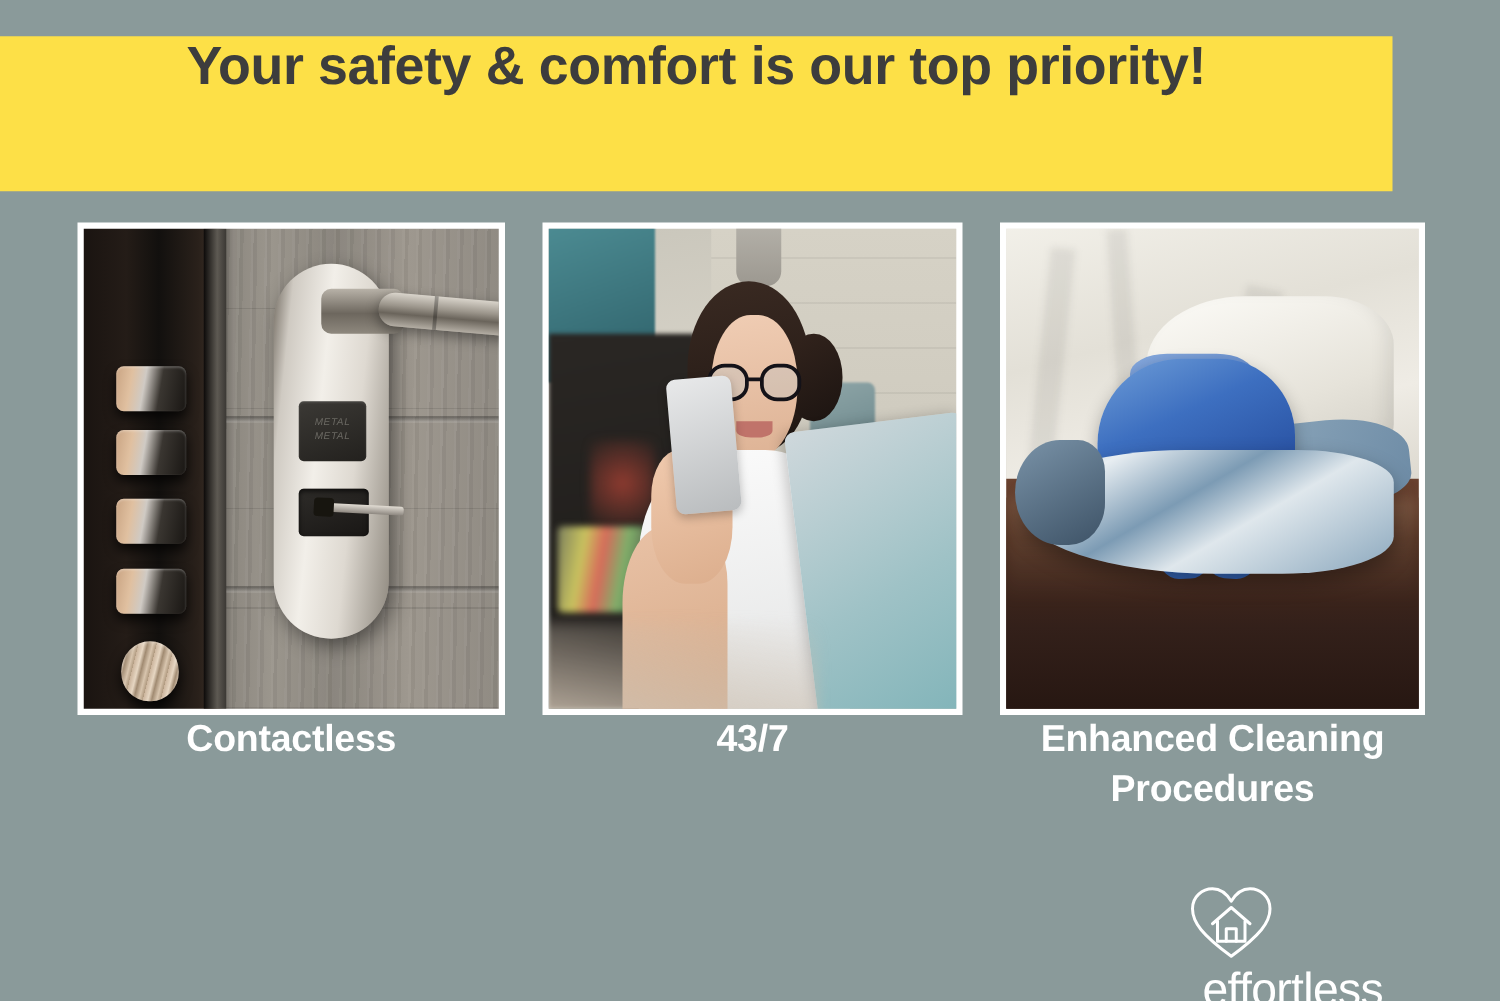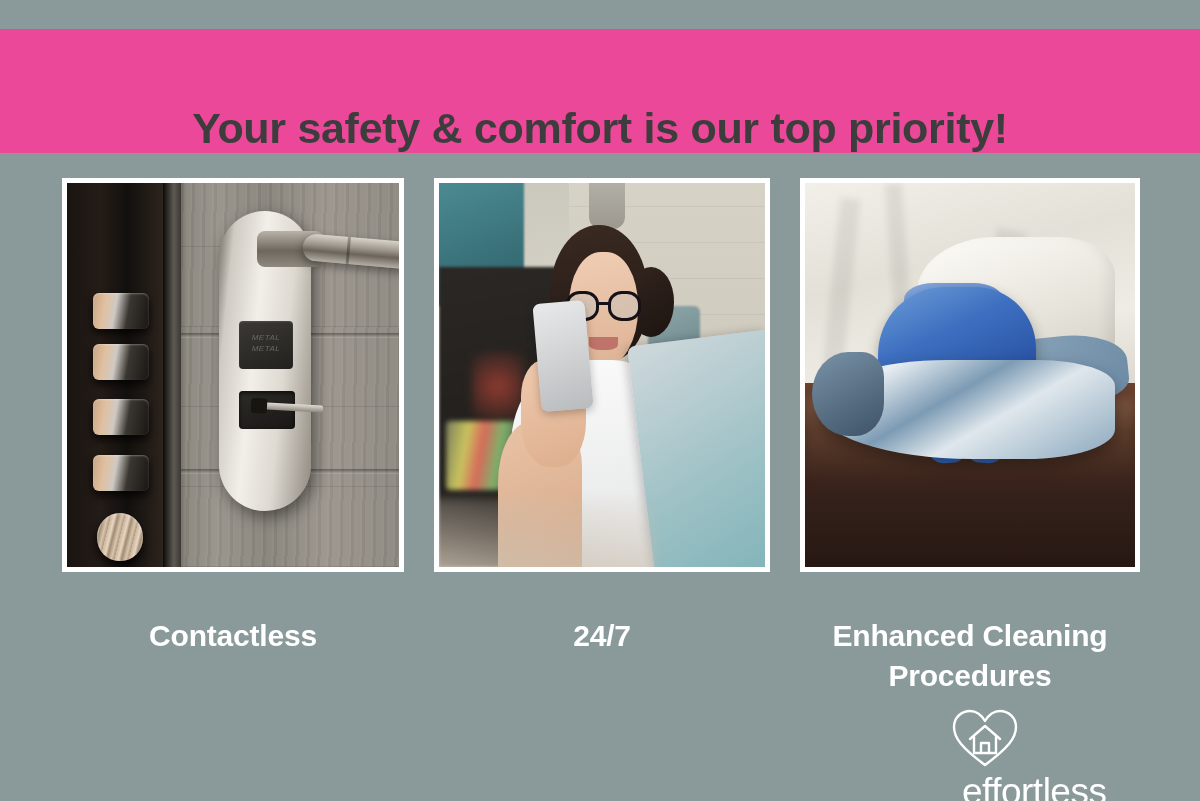--- a/index.html
+++ b/index.html
@@ -18,25 +18,25 @@
     position: absolute;
     inset: 0;
     background: #8a9a9a;
   }
 
   
   .headline-band {
     position: absolute;
     left: 0;
     top: 29px;
-    width: 1200px;
+    width: 1114px;
     height: 124px;
-    background: #ec4899;
+    background: #fde047;
     display: flex;
-    align-items: flex-end;
+    align-items: flex-start;
     justify-content: center;
   }
 
   .headline-text {
     font-family: "Liberation Sans", sans-serif;
     font-size: 43px;
     font-weight: bold;
     color: #3d3d3d;
     letter-spacing: -0.3px;
     white-space: nowrap;
@@ -374,21 +374,21 @@
   .pc-cloth-roll {
     position:absolute; left: 2%; top: 44%; width: 22%; height: 22%;
     border-radius: 50% 30% 40% 50%;
     background: linear-gradient(150deg,#7a93a8,#3d5266);
   }
 
   
   .captions {
     position: absolute;
     left: 0;
-    top: 616px;
+    top: 572px;
     width: 1200px;
     height: 100px;
   }
   .caption {
     position: absolute;
     top: 0;
     text-align: center;
     color: #ffffff;
     font-family: "Liberation Sans", sans-serif;
     font-size: 30px;
@@ -523,21 +523,21 @@
         <div class="pc-cloth-roll"></div>
       </div>
     </div>
   </div>
 
   <div class="captions">
     <div class="caption caption-1">
       <span class="line">Contactless</span>
     </div>
     <div class="caption caption-2">
-      <span class="line">24/7</span>
+      <span class="line">43/7</span>
     </div>
     <div class="caption caption-3">
       <span class="line">Enhanced Cleaning</span>
       <span class="line">Procedures</span>
     </div>
   </div>
 
   <div class="logo">
     <svg class="logo-mark" viewBox="0 0 66 62">
       <path d="M33 57 C 10 40, 2 30, 2 19 C 2 9, 10 3, 18 3 C 25 3, 30 8, 33 13 C 36 8, 41 3, 48 3 C 56 3, 64 9, 64 19 C 64 30, 56 40, 33 57 Z" fill="none" stroke="#ffffff" stroke-width="2.4" stroke-linejoin="round"></path>

